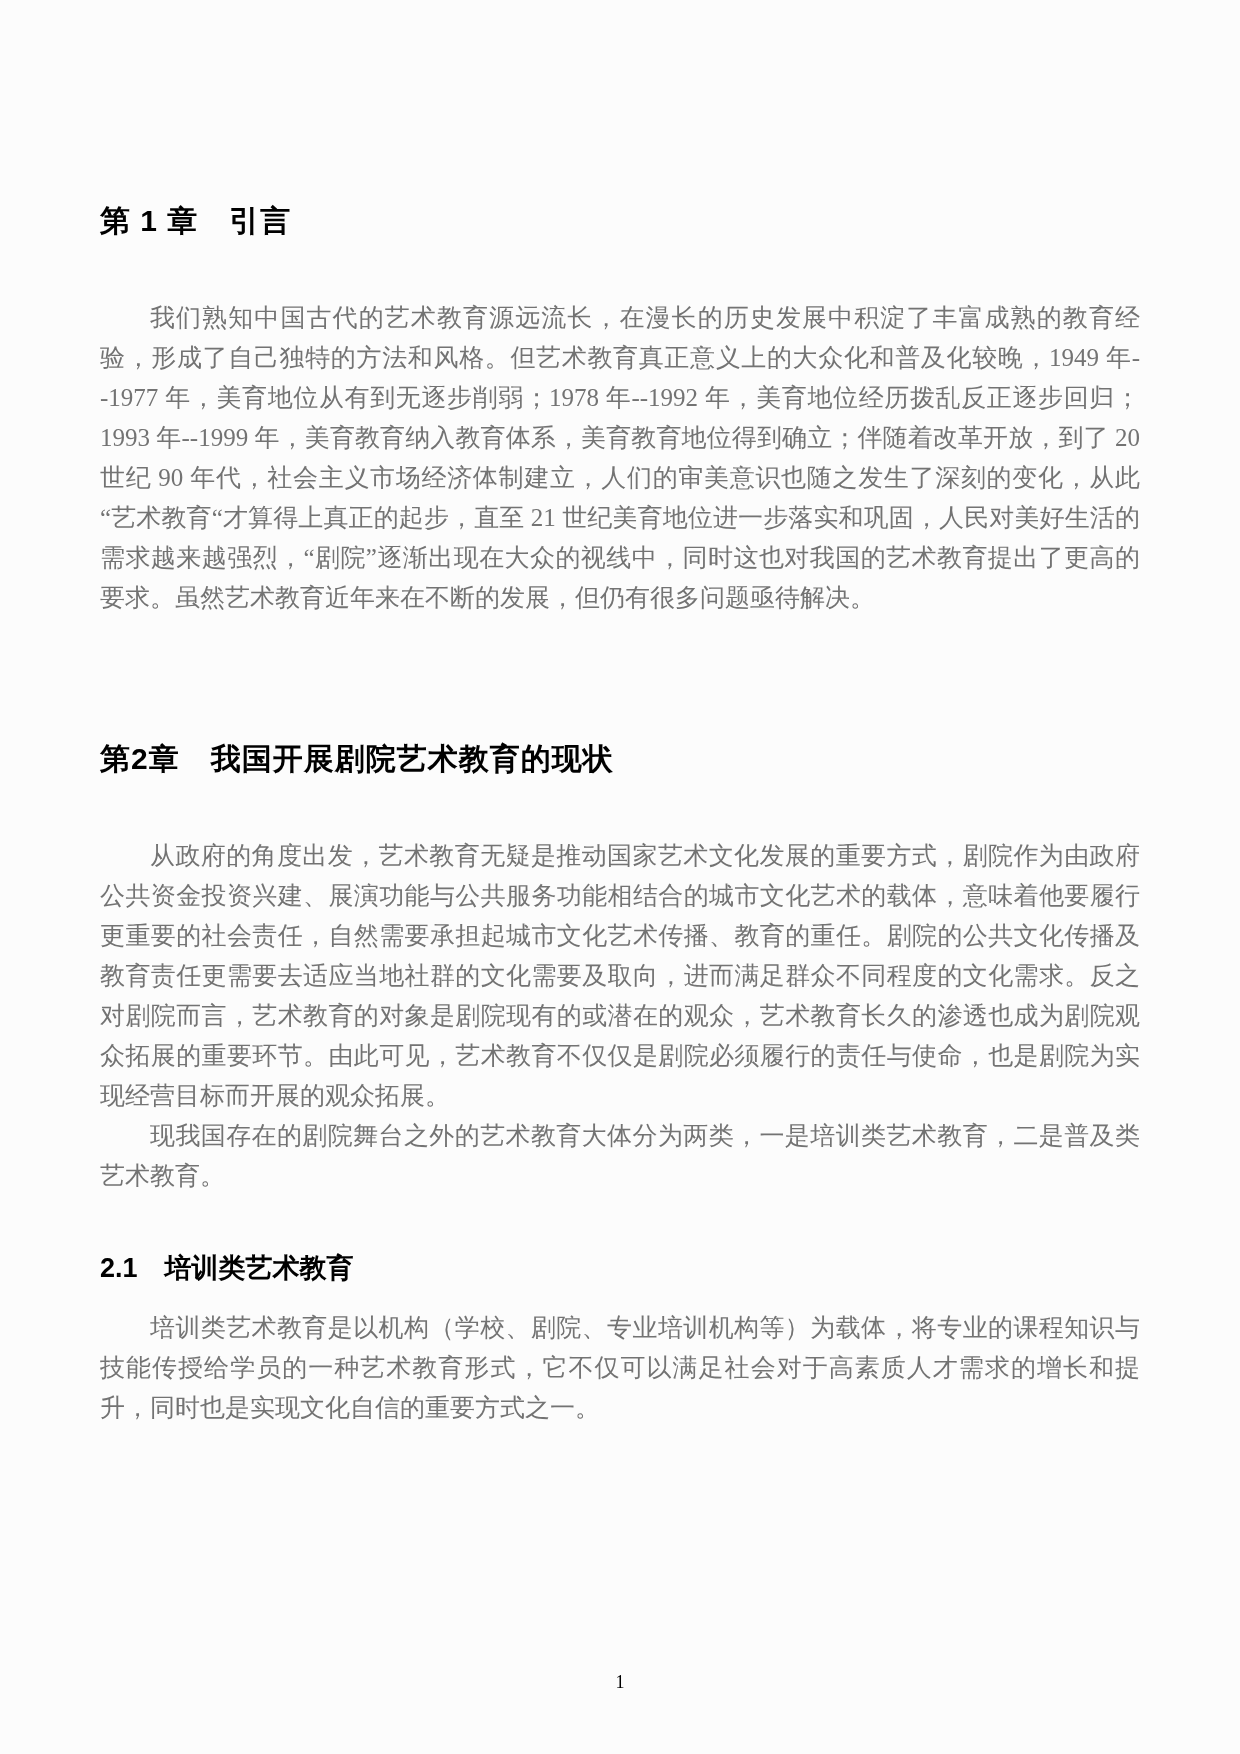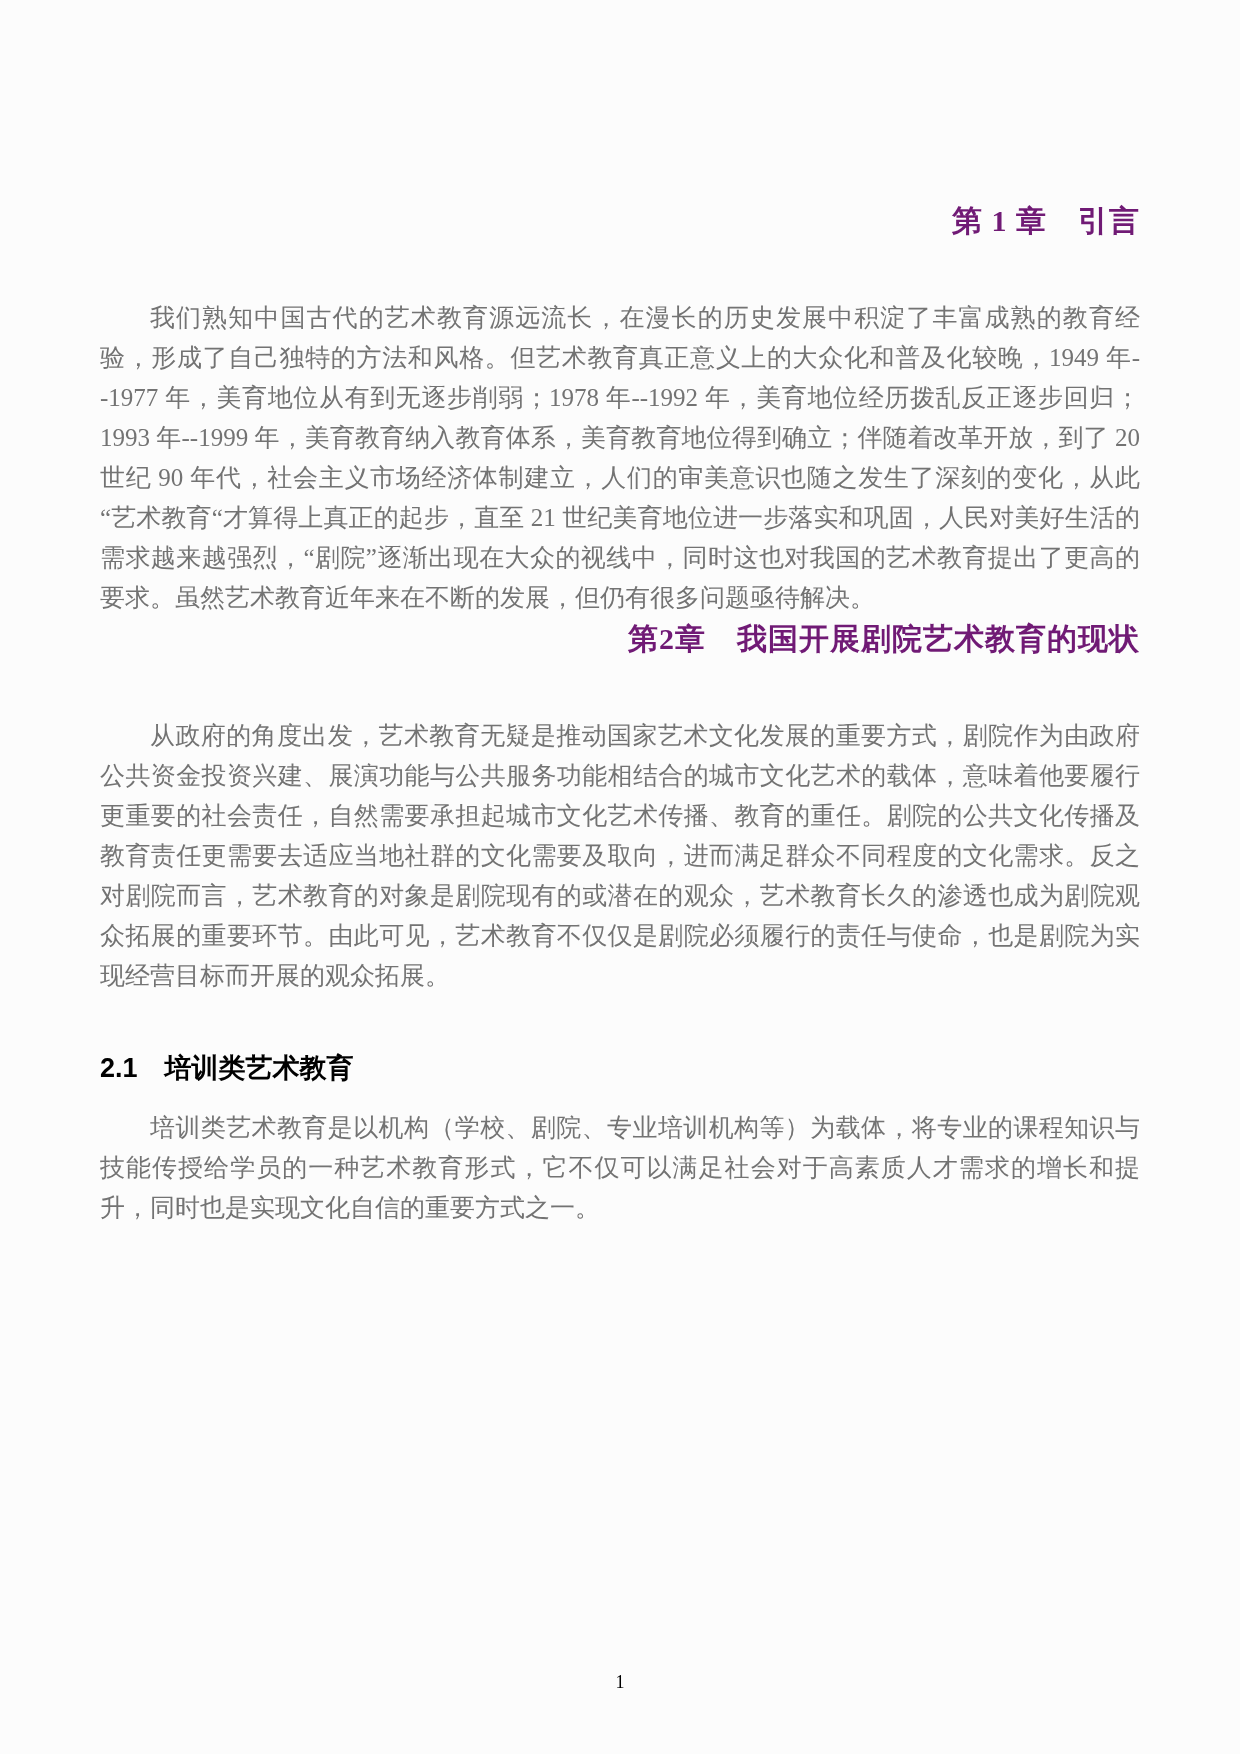--- a/index.html
+++ b/index.html
@@ -14,29 +14,30 @@
     margin: 0 auto;
     background: #fcfcfc;
     color: #111;
     font-family: "Liberation Serif", "DejaVu Serif", serif;
     box-sizing: border-box;
     padding: 200px 100px 0 100px;
     overflow: hidden;
   }
   .chapter-title {
     margin: 0 0 56px 0;
-    text-align: right;
-    font-family: Liberation Serif, serif;
+    text-align: left;
+    font-family: Liberation Sans, sans-serif;
     font-weight: 700;
     font-size: 30px;
     line-height: 42px;
     letter-spacing: 1px;
-    color: #701a75;
+    color: #000000;
   }
   .chapter-title.second {
+    margin-top: 120px;
   }
   .body-para {
     margin: 0;
     font-size: 25px;
     line-height: 40px;
     text-align: justify;
     text-justify: inter-ideograph;
     text-indent: 2em;
     color: #737373;
   }
@@ -66,20 +67,21 @@
 <div class="page">
 
   <h1 class="chapter-title">第 1 章　引言</h1>
 
   <p class="body-para">我们熟知中国古代的艺术教育源远流长，在漫长的历史发展中积淀了丰富成熟的教育经验，形成了自己独特的方法和风格。但艺术教育真正意义上的大众化和普及化较晚，1949 年--1977 年，美育地位从有到无逐步削弱；1978 年--1992 年，美育地位经历拨乱反正逐步回归；1993 年--1999 年，美育教育纳入教育体系，美育教育地位得到确立；伴随着改革开放，到了 20 世纪 90 年代，社会主义市场经济体制建立，人们的审美意识也随之发生了深刻的变化，从此“艺术教育“才算得上真正的起步，直至 21 世纪美育地位进一步落实和巩固，人民对美好生活的需求越来越强烈，“剧院”逐渐出现在大众的视线中，同时这也对我国的艺术教育提出了更高的要求。虽然艺术教育近年来在不断的发展，但仍有很多问题亟待解决。</p>
 
   <h1 class="chapter-title second">第2章　我国开展剧院艺术教育的现状</h1>
 
   <p class="body-para">从政府的角度出发，艺术教育无疑是推动国家艺术文化发展的重要方式，剧院作为由政府公共资金投资兴建、展演功能与公共服务功能相结合的城市文化艺术的载体，意味着他要履行更重要的社会责任，自然需要承担起城市文化艺术传播、教育的重任。剧院的公共文化传播及教育责任更需要去适应当地社群的文化需要及取向，进而满足群众不同程度的文化需求。反之对剧院而言，艺术教育的对象是剧院现有的或潜在的观众，艺术教育长久的渗透也成为剧院观众拓展的重要环节。由此可见，艺术教育不仅仅是剧院必须履行的责任与使命，也是剧院为实现经营目标而开展的观众拓展。</p>
 
+  <p class="body-para">现我国存在的剧院舞台之外的艺术教育大体分为两类，一是培训类艺术教育，二是普及类艺术教育。</p>
 
   <h2 class="section-title">2.1　培训类艺术教育</h2>
 
   <p class="body-para">培训类艺术教育是以机构（学校、剧院、专业培训机构等）为载体，将专业的课程知识与技能传授给学员的一种艺术教育形式，它不仅可以满足社会对于高素质人才需求的增长和提升，同时也是实现文化自信的重要方式之一。</p>
 
 
   <div class="page-number">1</div>
 
 </div>
 

